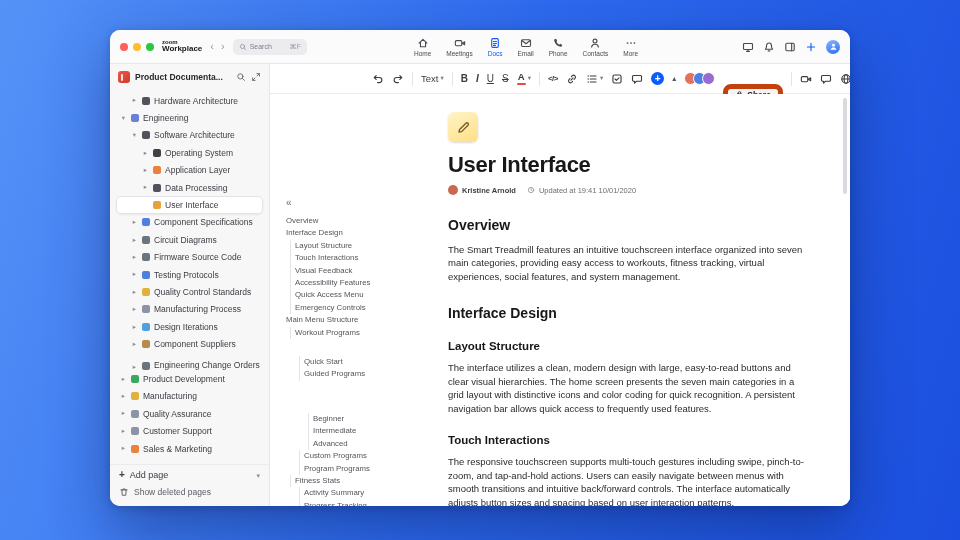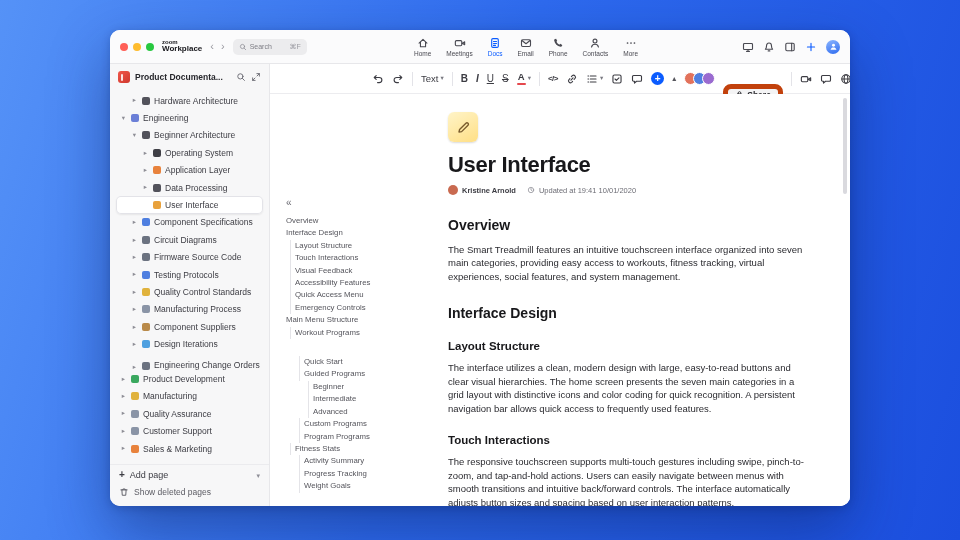--- a/index.html
+++ b/index.html
@@ -276,21 +276,21 @@
               <span class="tree-label">Hardware Architecture</span>
             </div>
             <div class="tree-row" style="padding-left: 4px;">
               <span class="tree-chevron">▾</span>
               <span class="tree-icon" style="background: rgb(107, 127, 215);"></span>
               <span class="tree-label">Engineering</span>
             </div>
             <div class="tree-row" style="padding-left: 15px;">
               <span class="tree-chevron">▾</span>
               <span class="tree-icon" style="background: rgb(82, 82, 91);"></span>
-              <span class="tree-label">Beginner Architecture</span>
+              <span class="tree-label">Software Architecture</span>
             </div>
             <div class="tree-row" style="padding-left: 26px;">
               <span class="tree-chevron">▸</span>
               <span class="tree-icon" style="background: rgb(63, 63, 70);"></span>
               <span class="tree-label">Operating System</span>
             </div>
             <div class="tree-row" style="padding-left: 26px;">
               <span class="tree-chevron">▸</span>
               <span class="tree-icon" style="background: rgb(232, 130, 60);"></span>
               <span class="tree-label">Application Layer</span>
@@ -330,27 +330,27 @@
               <span class="tree-icon" style="background: rgb(224, 178, 60);"></span>
               <span class="tree-label">Quality Control Standards</span>
             </div>
             <div class="tree-row" style="padding-left: 15px;">
               <span class="tree-chevron">▸</span>
               <span class="tree-icon" style="background: rgb(138, 148, 166);"></span>
               <span class="tree-label">Manufacturing Process</span>
             </div>
             <div class="tree-row" style="padding-left: 15px;">
               <span class="tree-chevron">▸</span>
+              <span class="tree-icon" style="background: rgb(79, 160, 224);"></span>
+              <span class="tree-label">Design Iterations</span>
+            </div>
+            <div class="tree-row" style="padding-left: 15px;">
+              <span class="tree-chevron">▸</span>
               <span class="tree-icon" style="background: rgb(185, 138, 74);"></span>
               <span class="tree-label">Component Suppliers</span>
-            </div>
-            <div class="tree-row" style="padding-left: 15px;">
-              <span class="tree-chevron">▸</span>
-              <span class="tree-icon" style="background: rgb(79, 160, 224);"></span>
-              <span class="tree-label">Design Iterations</span>
             </div>
             <div class="tree-row" style="padding-left: 15px; align-items: flex-end;">
               <span class="tree-chevron">▸</span>
               <span class="tree-icon" style="background: rgb(107, 114, 128);"></span>
               <span class="tree-label">Engineering Change Orders</span>
             </div>
             <div class="tree-row" style="padding-left: 4px;">
               <span class="tree-chevron">▸</span>
               <span class="tree-icon" style="background: rgb(58, 168, 95);"></span>
               <span class="tree-label">Product Development</span>
@@ -521,21 +521,21 @@
                 <div class="outline-item" style="padding-left: 9px;"><span class="guide" style="left: 4px;"></span><span>Layout Structure</span></div>
                 <div class="outline-item" style="padding-left: 9px;"><span class="guide" style="left: 4px;"></span><span>Touch Interactions</span></div>
                 <div class="outline-item" style="padding-left: 9px;"><span class="guide" style="left: 4px;"></span><span>Visual Feedback</span></div>
                 <div class="outline-item" style="padding-left: 9px;"><span class="guide" style="left: 4px;"></span><span>Accessibility Features</span></div>
                 <div class="outline-item" style="padding-left: 9px;"><span class="guide" style="left: 4px;"></span><span>Quick Access Menu</span></div>
                 <div class="outline-item" style="padding-left: 9px;"><span class="guide" style="left: 4px;"></span><span>Emergency Controls</span></div>
                 <div class="outline-item" style="padding-left: 0px;"><span>Main Menu Structure</span></div>
                 <div class="outline-item" style="padding-left: 9px;"><span class="guide" style="left: 4px;"></span><span>Workout Programs</span></div>
                 <div class="outline-item" style="padding-left: 18px; margin-top: 17px;"><span class="guide" style="left: 13px;"></span><span>Quick Start</span></div>
                 <div class="outline-item" style="padding-left: 18px;"><span class="guide" style="left: 13px;"></span><span>Guided Programs</span></div>
-                <div class="outline-item" style="padding-left: 27px;"><span class="guide" style="left: 22px;"></span><span>Beginner</span></div>
+                <div class="outline-item" style="padding-left: 27px; margin-top: 32px;"><span class="guide" style="left: 22px;"></span><span>Beginner</span></div>
                 <div class="outline-item" style="padding-left: 27px;"><span class="guide" style="left: 22px;"></span><span>Intermediate</span></div>
                 <div class="outline-item" style="padding-left: 27px;"><span class="guide" style="left: 22px;"></span><span>Advanced</span></div>
                 <div class="outline-item" style="padding-left: 18px;"><span class="guide" style="left: 13px;"></span><span>Custom Programs</span></div>
                 <div class="outline-item" style="padding-left: 18px;"><span class="guide" style="left: 13px;"></span><span>Program Programs</span></div>
                 <div class="outline-item" style="padding-left: 9px;"><span class="guide" style="left: 4px;"></span><span>Fitness Stats</span></div>
                 <div class="outline-item" style="padding-left: 18px;"><span class="guide" style="left: 13px;"></span><span>Activity Summary</span></div>
                 <div class="outline-item" style="padding-left: 18px;"><span class="guide" style="left: 13px;"></span><span>Progress Tracking</span></div>
                 <div class="outline-item" style="padding-left: 18px;"><span class="guide" style="left: 13px;"></span><span>Weight Goals</span></div>
               </div>
           </div>

